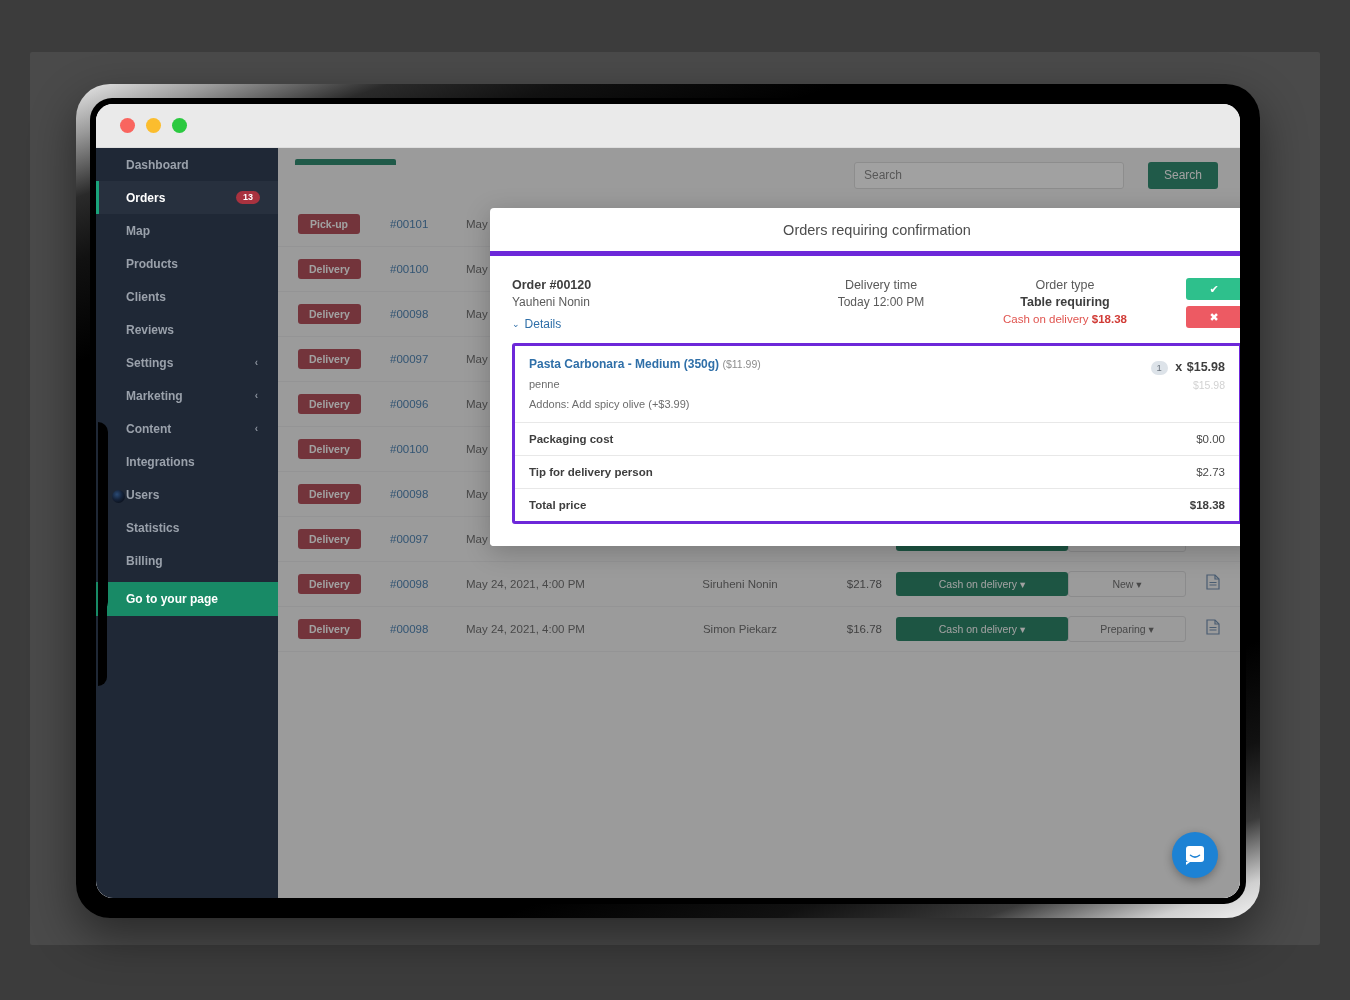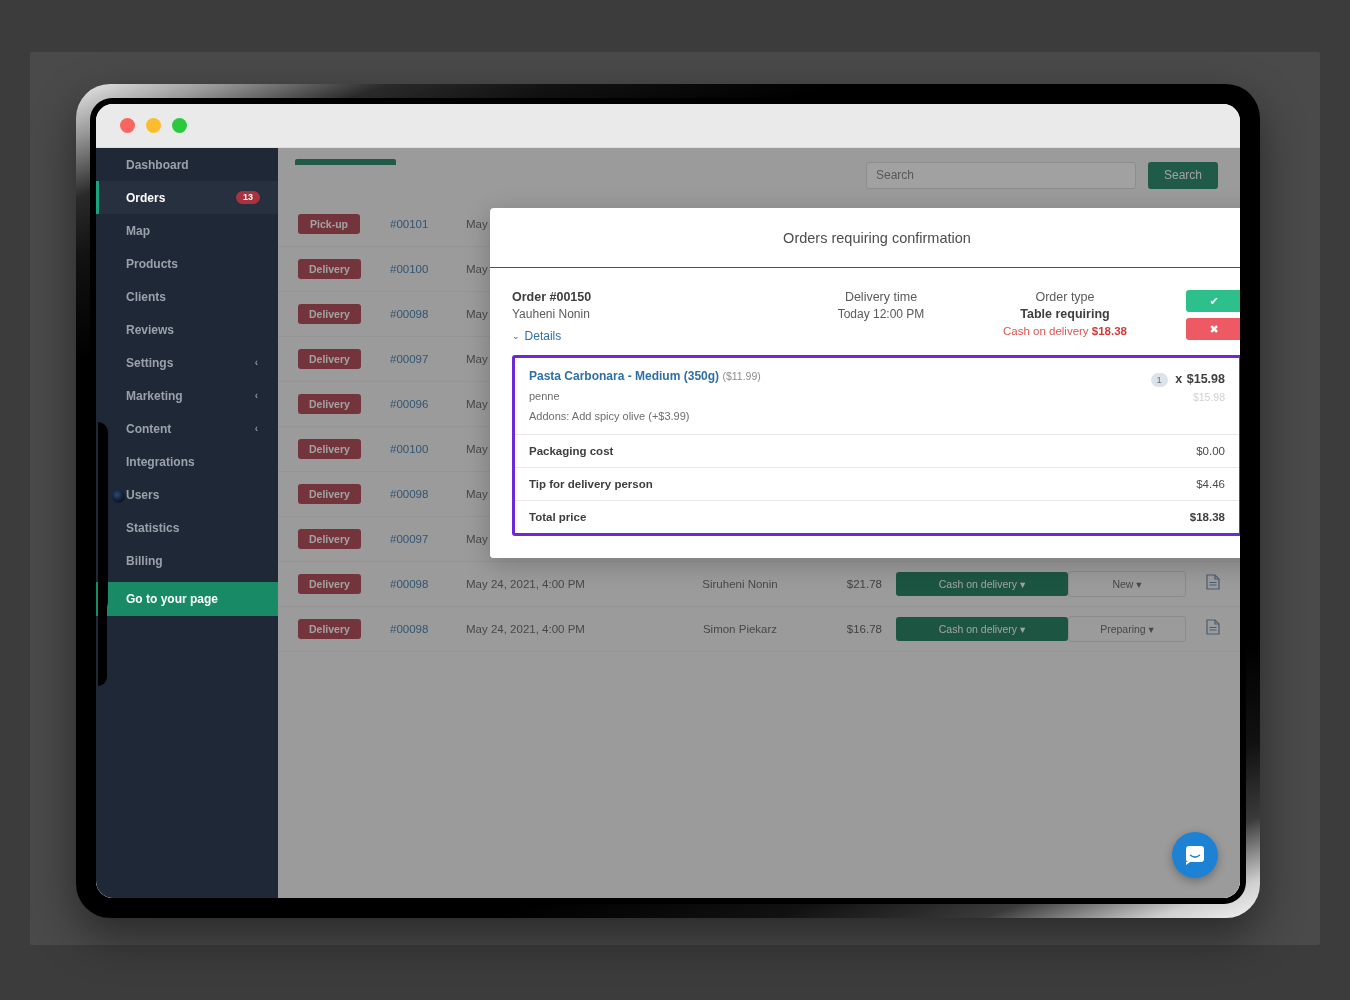--- a/index.html
+++ b/index.html
@@ -174,21 +174,21 @@
     position: relative;
     background: #f3f3f4;
     overflow: hidden;
   }
   .toolbar {
     height: 54px;
     display: flex;
     align-items: center;
     justify-content: flex-end;
     padding: 0 22px;
-    gap: 12px;
+    gap: 24px;
   }
   .tab-strip {
     position: absolute;
     left: 17px; top: 11px;
     width: 101px; height: 6px;
     background: #0d7a5a;
     border-radius: 2px 2px 0 0;
   }
   .search-input {
     width: 270px;
@@ -295,25 +295,25 @@
     left: 212px;
     top: 60px;
     width: 774px;
     background: #fff;
     border-radius: 4px;
     box-shadow: 0 6px 26px rgba(0,0,0,.22);
     overflow: hidden;
   }
   .modal-head {
     position: relative;
-    height: 60px;
+    height: 48px;
     display: flex;
     align-items: center;
     justify-content: center;
-    border-bottom: 1px solid #6d28d9;
+    border-bottom: 5px solid #6d28d9;
   }
   .modal-title { font-size: 14.5px; color: #4d4d4d; }
   .modal-close {
     position: absolute;
     right: 16px; top: 17px;
     font-size: 16px;
     color: #b3b3b3;
     cursor: pointer;
     line-height: 1;
     background: none; border: none;
@@ -687,21 +687,21 @@
             <div class="modal">
               <div class="modal-head">
                 <div class="modal-title">Orders requiring confirmation</div>
                 <button class="modal-close">×</button>
               </div>
 
               <div class="modal-body">
 
                 <div class="ord-head">
                   <div class="oh-left">
-                    <div class="oh-strong">Order #00150</div>
+                    <div class="oh-strong">Order #00120</div>
                     <div class="oh-sub">Yauheni Nonin</div>
                     <div class="details-link">
                       <span class="chev">⌄</span>
                       <span>Details</span>
                     </div>
                   </div>
 
                   <div class="oh-mid">
                     <div class="oh-label">Delivery time</div>
                     <div class="oh-sub">Today 12:00 PM</div>
@@ -746,21 +746,21 @@
                       <div class="item-price-sub">$15.98</div>
                     </div>
                   </div>
                   <div id="summary-rows">
                       <div class="sum-row">
                         <span class="sum-label">Packaging cost</span>
                         <span class="sum-val">$0.00</span>
                       </div>
                       <div class="sum-row">
                         <span class="sum-label">Tip for delivery person</span>
-                        <span class="sum-val">$4.46</span>
+                        <span class="sum-val">$2.73</span>
                       </div>
                       <div class="sum-row total">
                         <span class="sum-label">Total price</span>
                         <span class="sum-val">$18.38</span>
                       </div>
                     </div>
                 </div>
 
               </div>
             </div>

